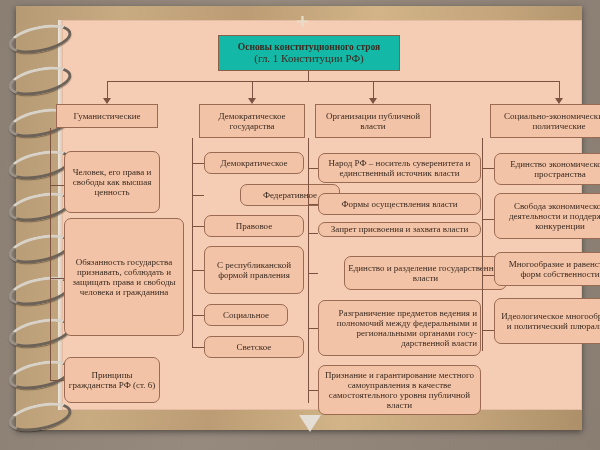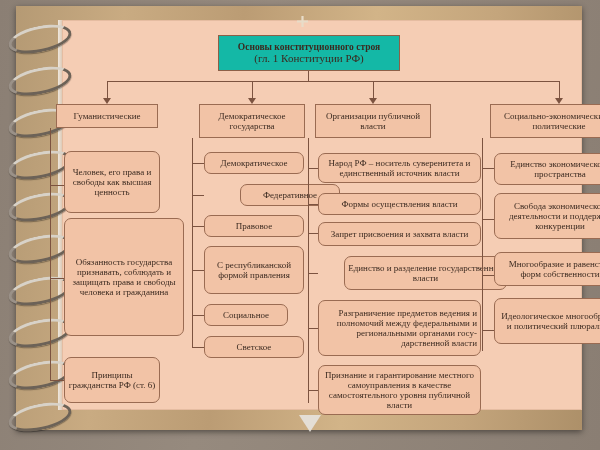--- a/index.html
+++ b/index.html
@@ -142,21 +142,21 @@
     <div class="ln v" style="left:246px;top:118px;height:265px;"></div>
     <div class="ln h" style="left:246px;top:148px;width:10px;"></div>
     <div class="ln h" style="left:246px;top:184px;width:10px;"></div>
     <div class="ln h" style="left:246px;top:213px;width:10px;"></div>
     <div class="ln h" style="left:246px;top:253px;width:10px;"></div>
     <div class="ln h" style="left:246px;top:308px;width:10px;"></div>
     <div class="ln h" style="left:246px;top:370px;width:10px;"></div>
 
     <div class="node rounded" style="left:256px;top:133px;width:163px;height:30px;font-size:9px;">Народ РФ – носитель суверенитета и единственный источник власти</div>
     <div class="node rounded" style="left:256px;top:173px;width:163px;height:22px;font-size:9px;">Формы осуществления власти</div>
-    <div class="node rounded" style="left:256px;top:202px;width:163px;height:24px;font-size:9px;">Запрет присвоения и захвата власти</div>
+    <div class="node rounded" style="left:256px;top:202px;width:163px;height:15px;font-size:9px;">Запрет присвоения и захвата власти</div>
     <div class="node rounded" style="left:256px;top:236px;width:163px;height:34px;font-size:9px;margin-left:26px;">Единство и разделение государственной власти</div>
     <div class="node rounded" style="left:256px;top:280px;width:163px;height:56px;font-size:9px;text-align:right;">Разграничение предметов ведения и полномочий между федеральными и региональными органами госу­дарственной власти</div>
     <div class="node rounded" style="left:256px;top:345px;width:163px;height:50px;font-size:9px;">Признание и гарантирование местного самоуправления в качестве самостоятельного уровня публичной власти</div>
 
     <div class="ln v" style="left:420px;top:118px;height:213px;"></div>
     <div class="ln h" style="left:420px;top:148px;width:12px;"></div>
     <div class="ln h" style="left:420px;top:199px;width:12px;"></div>
     <div class="ln h" style="left:420px;top:255px;width:12px;"></div>
     <div class="ln h" style="left:420px;top:310px;width:12px;"></div>
 

